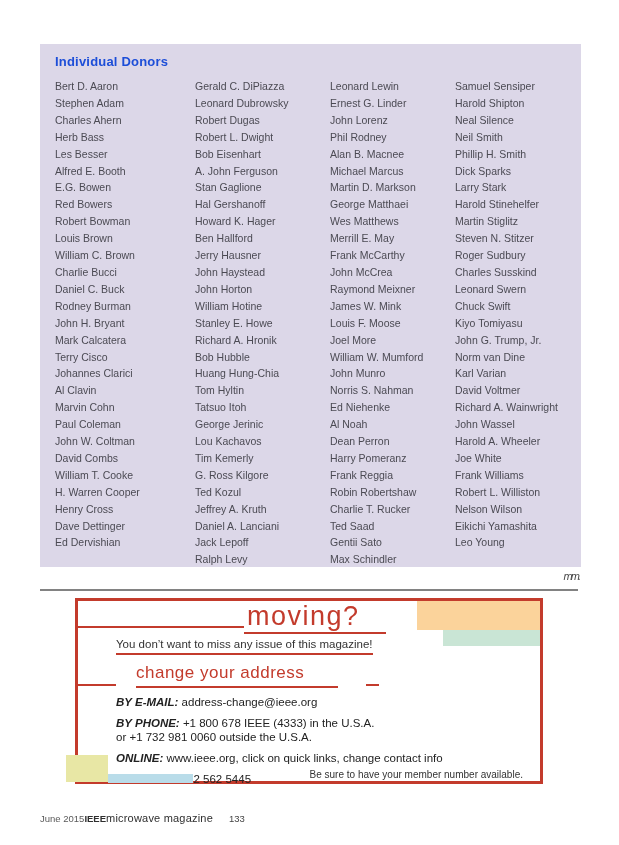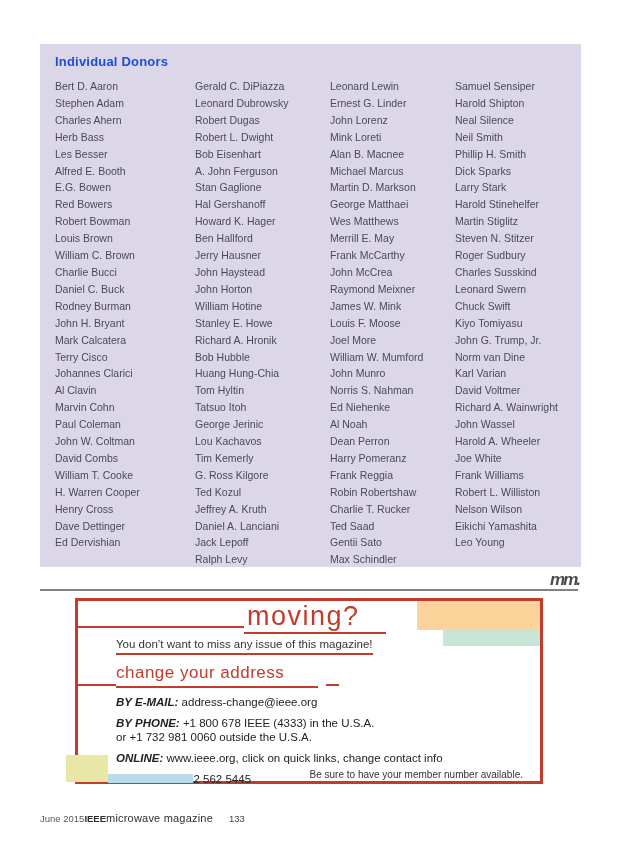--- a/index.html
+++ b/index.html
@@ -32,21 +32,21 @@
   .donor-col .name {
     font-size:10.5px;
     line-height:16.9px;
     color:#4B4A53;
     white-space:nowrap;
   }
 
   
   .end-icon {
     position:absolute; top:570px; right:40px;
-    font-size:17px; font-weight:bold; font-style:italic;
+    font-size:11px; font-weight:normal; font-style:italic;
     letter-spacing:-2px; color:#4a4a4a;
   }
   .divider {
     position:absolute; left:40px; top:589px;
     width:538px; height:2px; background:#828282;
   }
 
   
   .decor { position:absolute; }
   .decor-orange { left:417px; top:600px; width:126px; height:30px; background:#FBD39B; z-index:1; }
@@ -71,21 +71,21 @@
     border-bottom:2px solid #C33B2C;
     padding:0 26px 1px 3px;
   }
   .ad-tagline {
     display:inline-block;
     margin:2px 0 0 38px;
     font-size:11.5px; color:#333;
     border-bottom:2px solid #C33B2C;
     padding-bottom:3px;
   }
-  .subhead-row { display:flex; align-items:flex-end; margin-top:8px; }
+  .subhead-row { display:flex; align-items:flex-end; margin-top:8px;gap:20px; }
   .sub-line-a { width:38px; border-bottom:2px solid #C33B2C; margin-bottom:2px; }
   .ad-subhead {
     font-size:17px; color:#C33B2C; letter-spacing:0.5px;
     border-bottom:2px solid #C33B2C;
     padding:0 34px 3px 0;
   }
   .sub-line-b { width:13px; border-bottom:2px solid #C33B2C; margin:0 0 2px 8px; }
   .info-lines { margin:6px 0 0 38px; }
   .info-lines p { margin:8px 0 0 0; font-size:11.5px; line-height:13px; color:#222; }
   .info-lines p:nth-child(3) { margin-top:1px; }
@@ -170,21 +170,21 @@
         <div class="name">Ted Kozul</div>
         <div class="name">Jeffrey A. Kruth</div>
         <div class="name">Daniel A. Lanciani</div>
         <div class="name">Jack Lepoff</div>
         <div class="name">Ralph Levy</div>
       </div>
     <div class="donor-col">
         <div class="name">Leonard Lewin</div>
         <div class="name">Ernest G. Linder</div>
         <div class="name">John Lorenz</div>
-        <div class="name">Mink Loreti</div>
+        <div class="name">Phil Rodney</div>
         <div class="name">Alan B. Macnee</div>
         <div class="name">Michael Marcus</div>
         <div class="name">Martin D. Markson</div>
         <div class="name">George Matthaei</div>
         <div class="name">Wes Matthews</div>
         <div class="name">Merrill E. May</div>
         <div class="name">Frank McCarthy</div>
         <div class="name">John McCrea</div>
         <div class="name">Raymond Meixner</div>
         <div class="name">James W. Mink</div>

